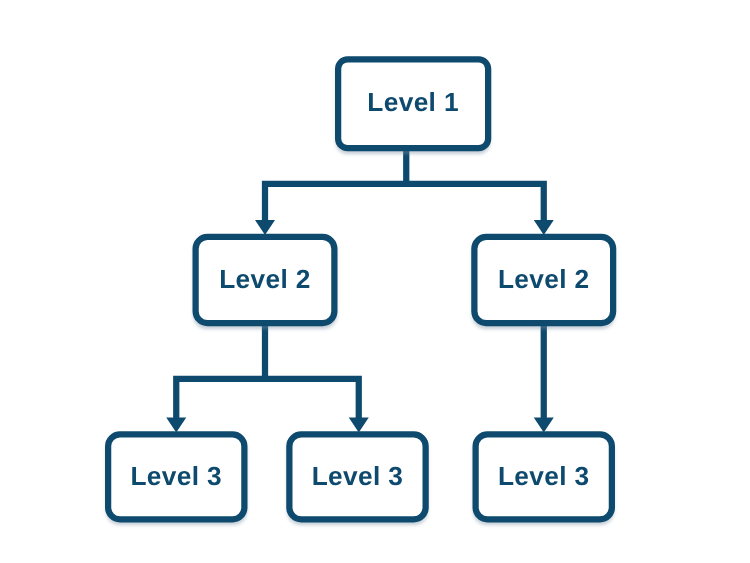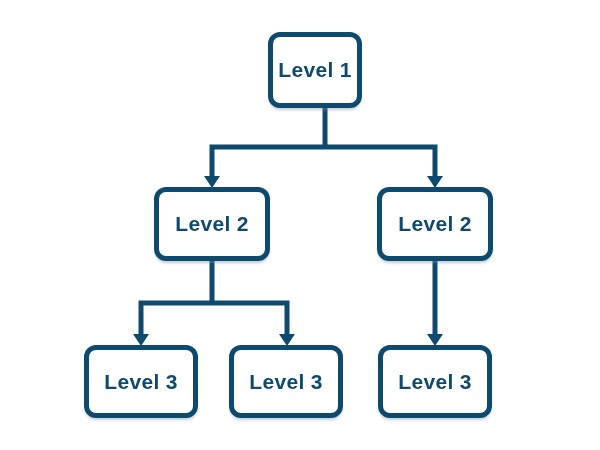--- a/index.html
+++ b/index.html
@@ -34,21 +34,21 @@
     box-shadow: 0 3px 3px -1px rgba(125, 145, 165, 0.45);
   }
   .node-label {
     font-weight: bold;
     font-size: 21px;
     letter-spacing: 0.3px;
     color: #0e4a6e;
     white-space: nowrap;
   }
   
-  #node-level1        { left: 268px; top: 32px;  width: 94px; height: 76px; }
+  #node-level1        { left: 268px; top: 45px;  width: 125px; height: 76px; border-radius: 10px; }
   #node-level2-left   { left: 154px; top: 187px; width: 116px; height: 74px; }
   #node-level2-right  { left: 377px; top: 187px; width: 116px; height: 74px; }
   #node-level3-left   { left: 84px;  top: 345px; width: 114px; height: 73px; }
   #node-level3-middle { left: 229px; top: 345px; width: 114px; height: 73px; }
   #node-level3-right  { left: 378px; top: 345px; width: 114px; height: 73px; }
 
   .edge-stroke {
     fill: none;
     stroke: #0e4a6e;
     stroke-width: 5;

